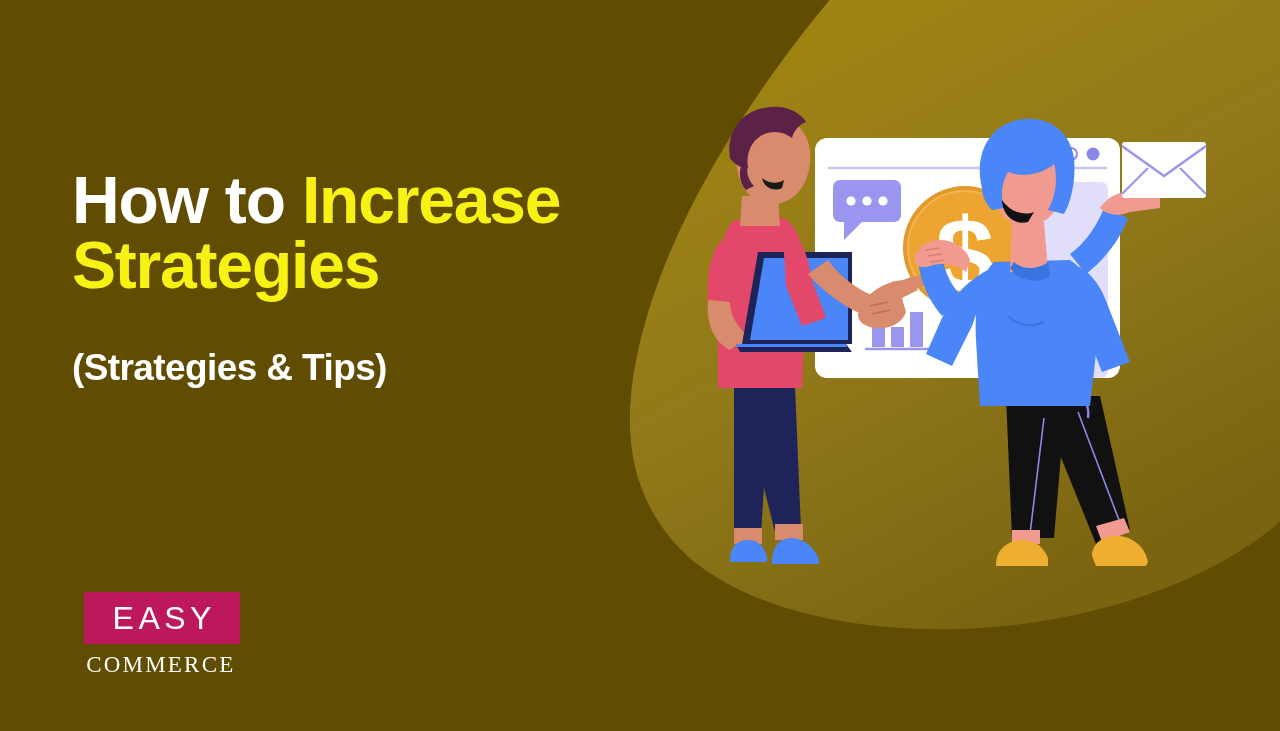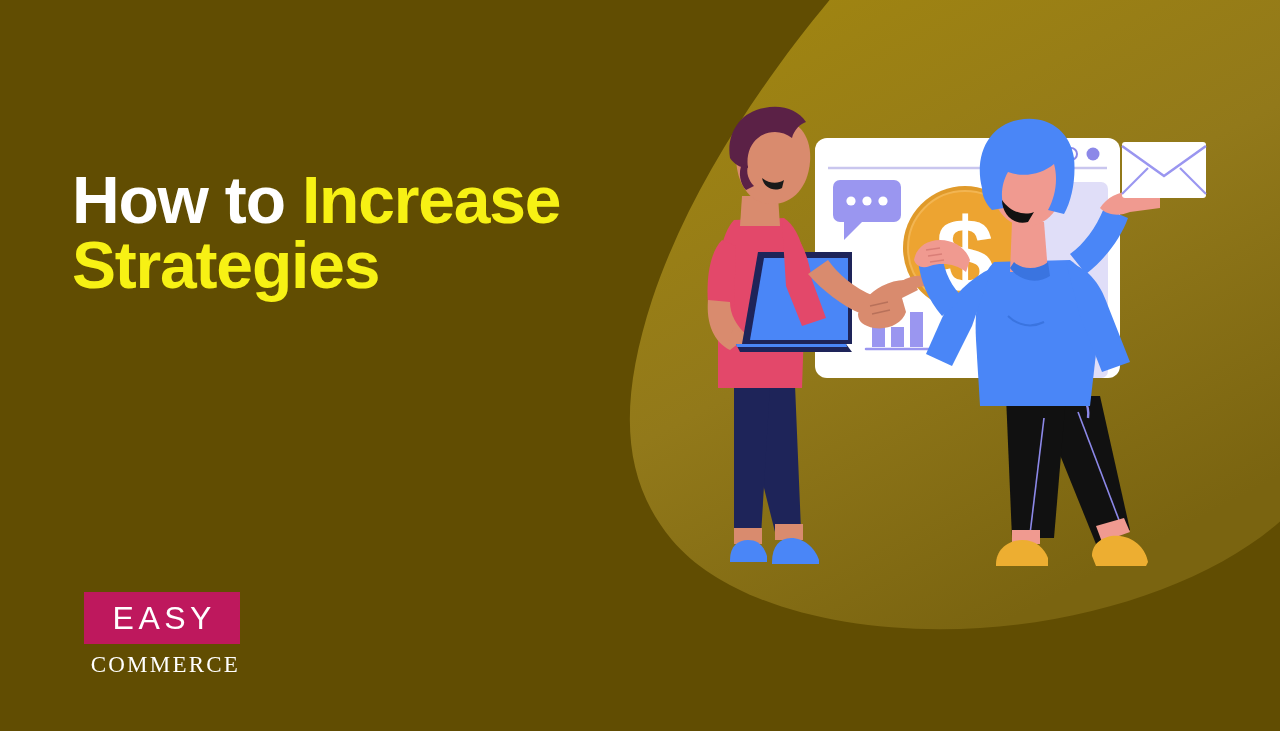--- a/index.html
+++ b/index.html
@@ -60,21 +60,21 @@
   #logo-mark-text{
     color:#FFFFFF;
     font-size:32px;
     font-weight:500;
     letter-spacing:4.5px;
     text-indent:4.5px;
     line-height:1;
   }
   #logo-wordmark{
     margin-top:9px;
-    text-align:right;
+    text-align:left;
     color:#FFFFFF;
     font-family:"Liberation Serif", serif;
     font-size:23px;
     letter-spacing:2.2px;
     text-indent:2.2px;
     line-height:1;
   }
 
   
   #illustration{
@@ -105,20 +105,21 @@
                C 1110 620, 1230 572, 1290 512
                L 1290 -10 Z"></path>
     </svg>
   </div>
 
   <div id="text-block">
     <h1 class="headline">
       <span class="hl-line"><span>How to </span><span class="accent">Increase</span></span>
       <span class="hl-line accent">Strategies</span>
     </h1>
+    <div id="subheadline">(Strategies &amp; Tips)</div>
   </div>
 
   <div id="logo">
     <div id="logo-mark">
       <span id="logo-mark-text">EASY</span>
     </div>
     <div id="logo-wordmark">COMMERCE</div>
   </div>
 
   <div id="illustration">

